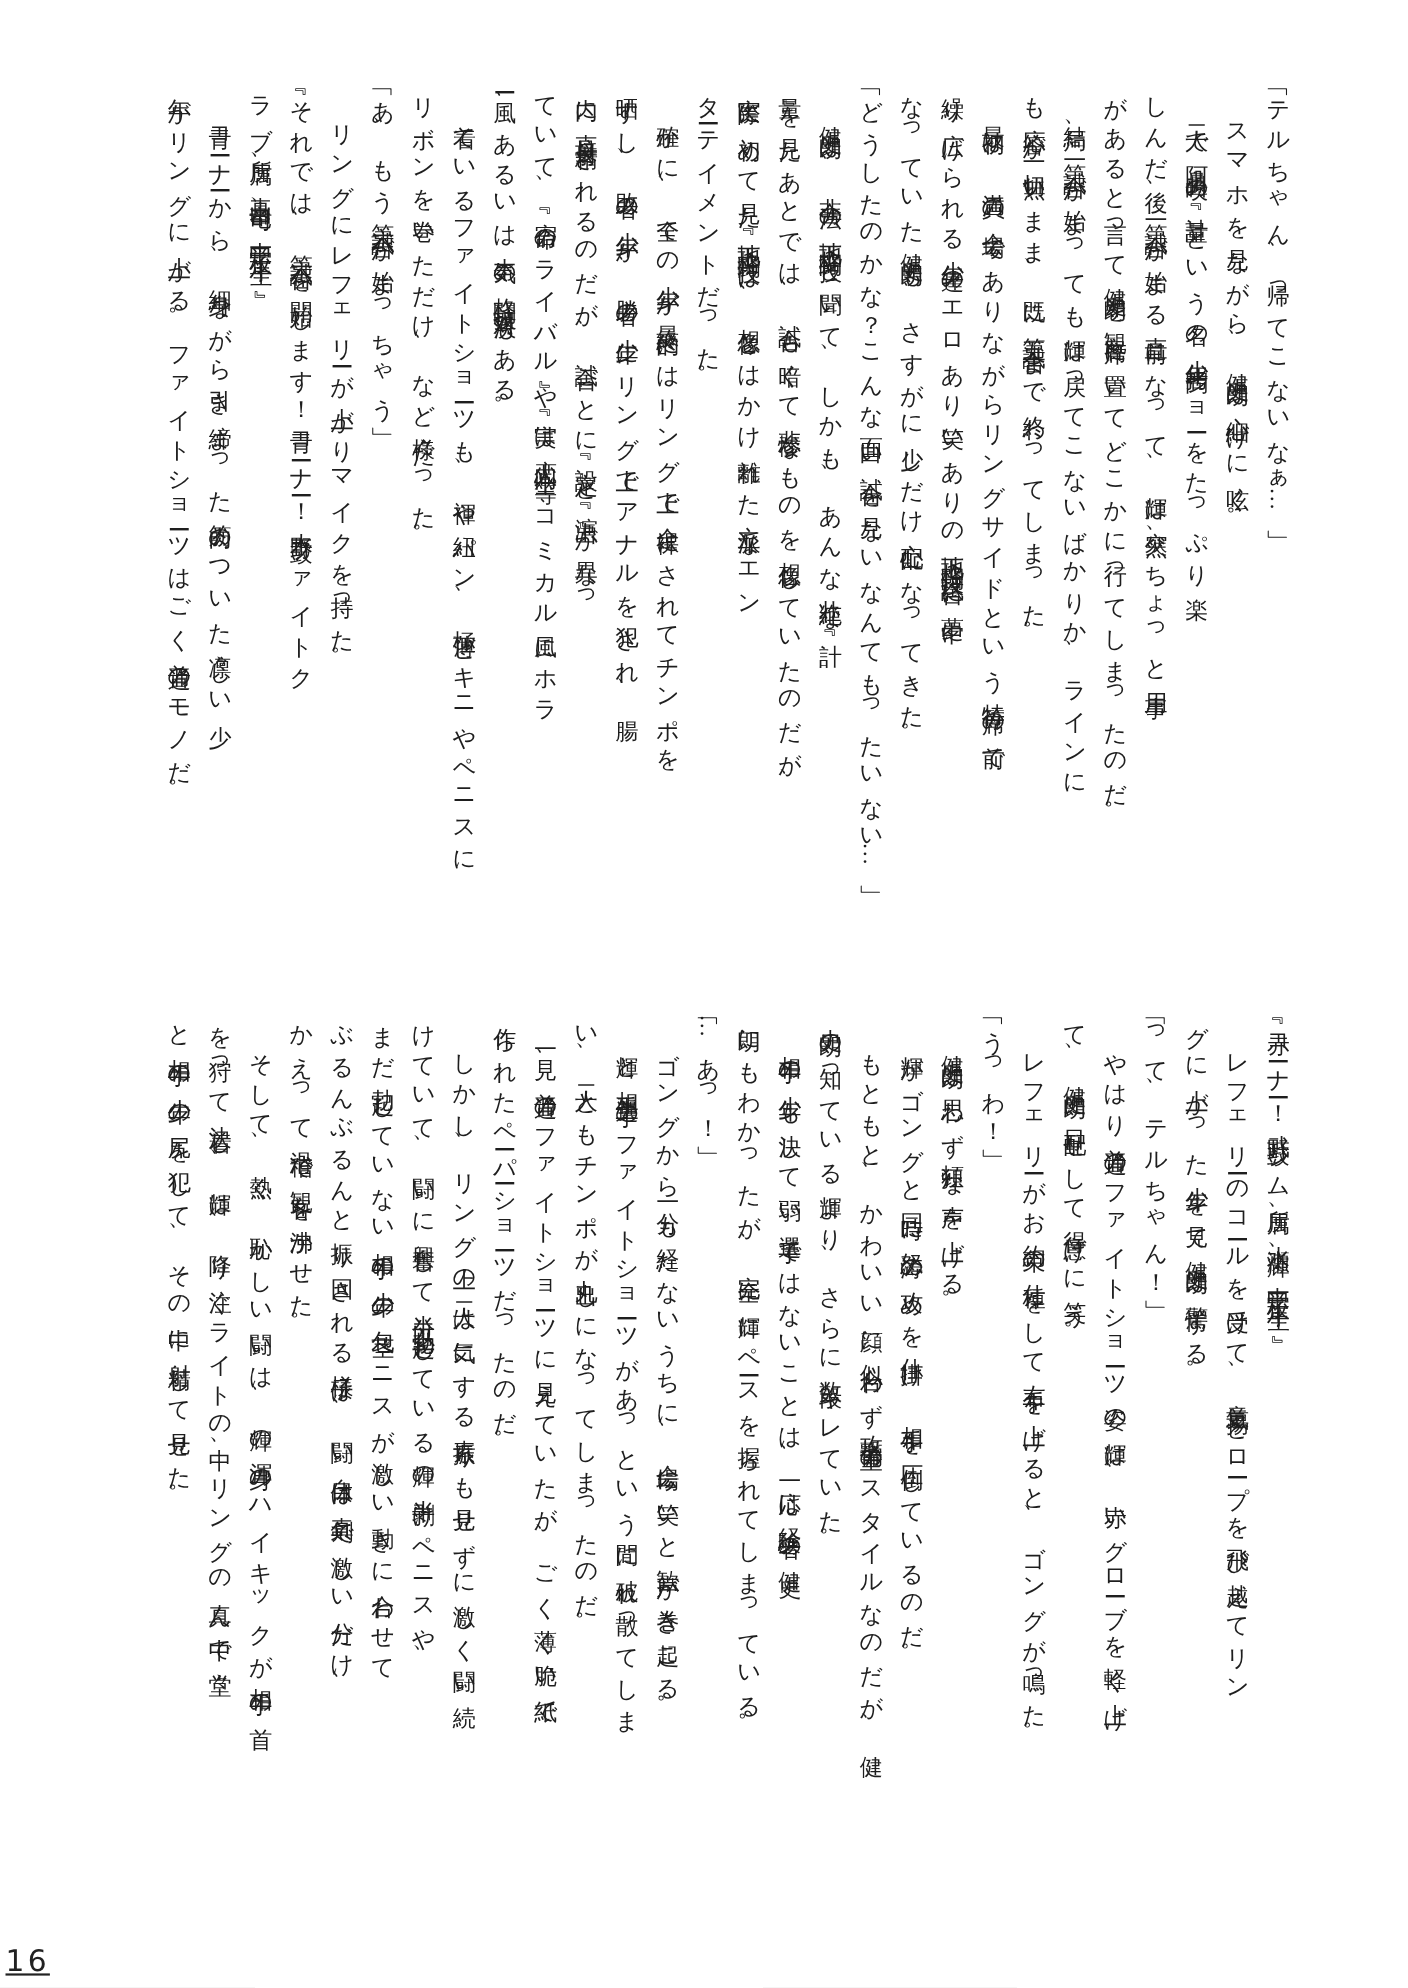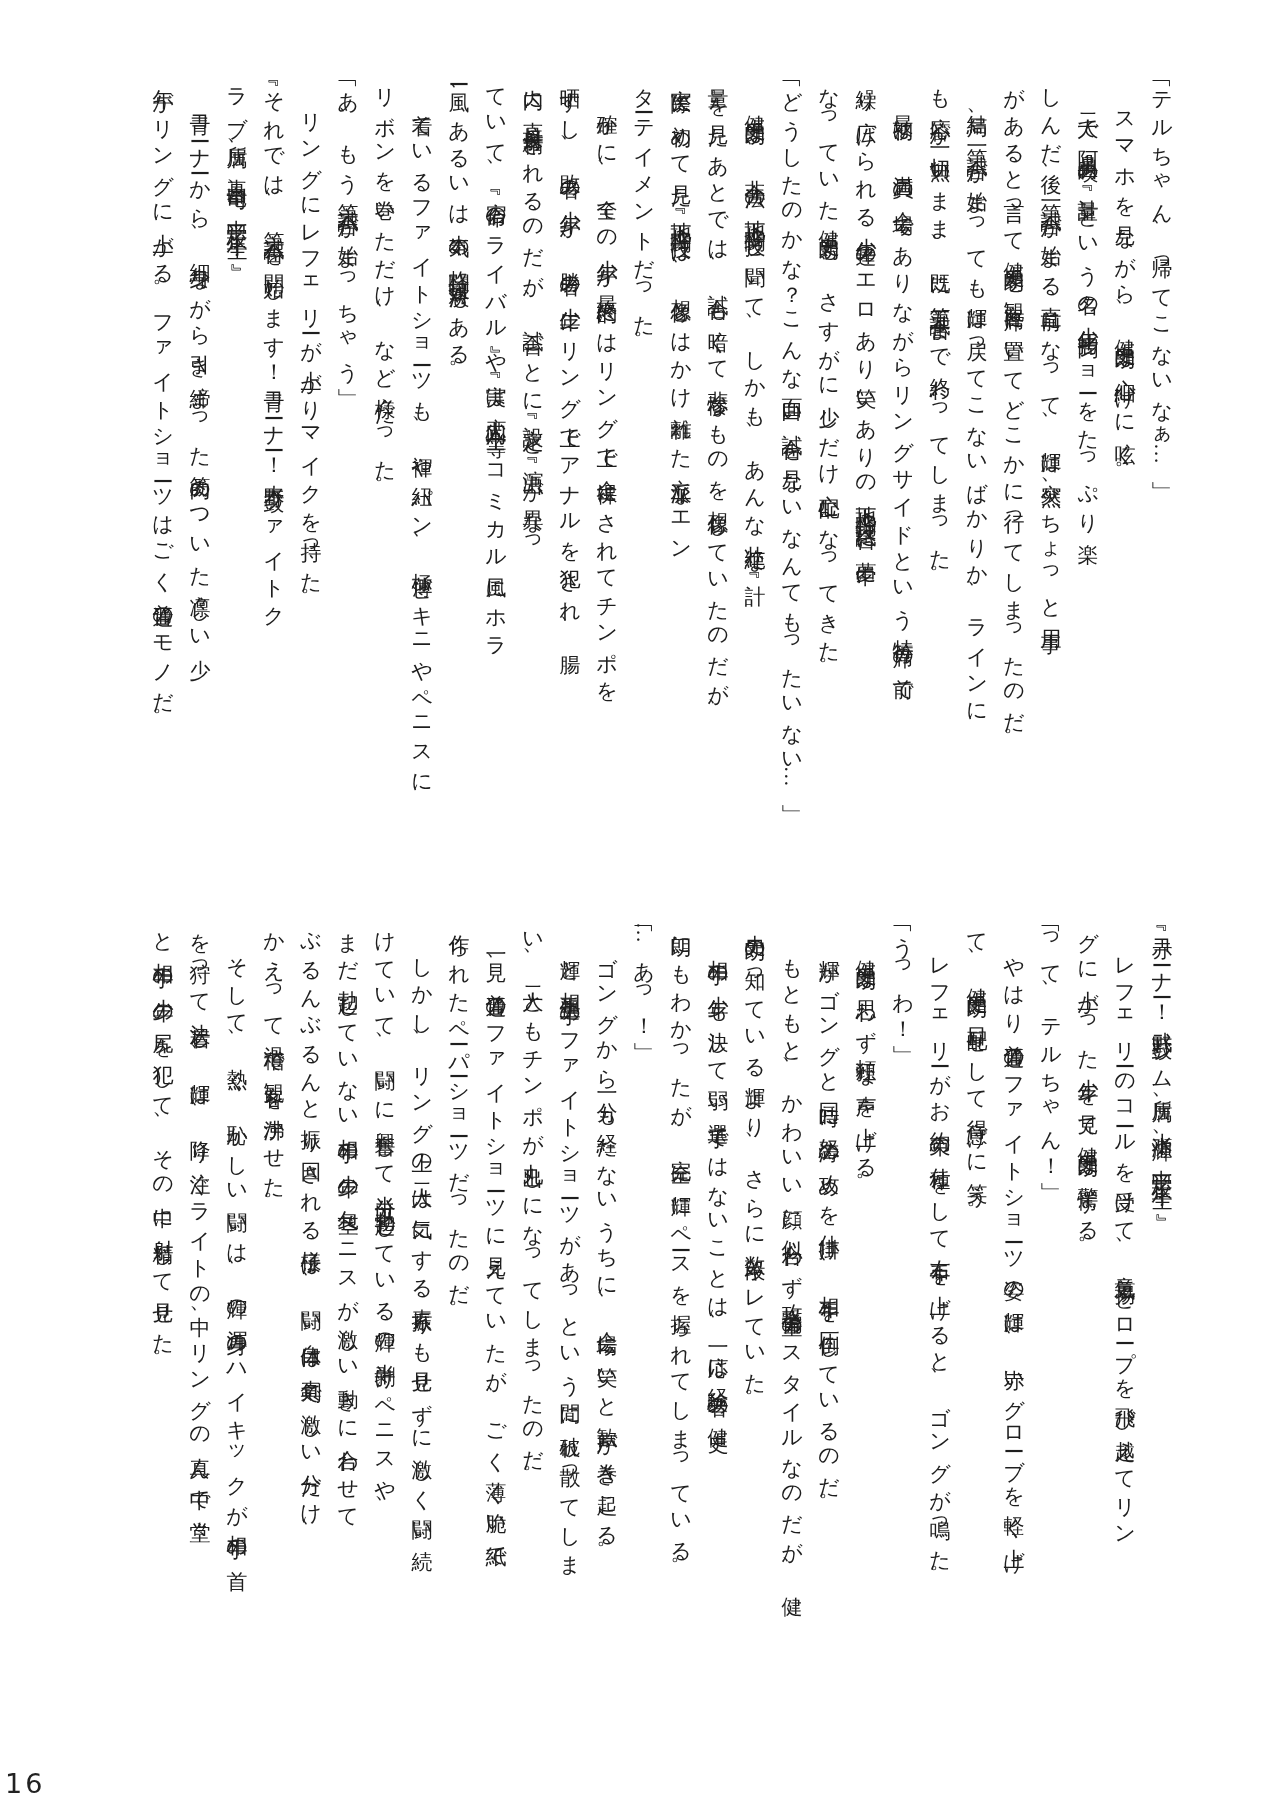--- a/index.html
+++ b/index.html
@@ -33,20 +33,21 @@
     
   }
   .page-number {
     position: absolute;
     left: 5px;
     top: 1768px;
     font-family: "DejaVu Sans", "Liberation Sans", sans-serif;
     font-size: 27px;
     letter-spacing: 3px;
     color: #222222;
+    text-decoration: underline;
   }
 </style>
 </head>
 <body>
 
 <div class="page">
   <div class="text-block block-top" id="block-top">
       <div class="tline">「テルちゃん、帰ってこないなぁ…」</div>
       <div class="tline">　スマホを見ながら、健史朗は心細げに呟く。</div>
       <div class="tline">　二人で阿鼻叫喚の『計量』という名の少年拷問ショーをたっぷり楽</div>

